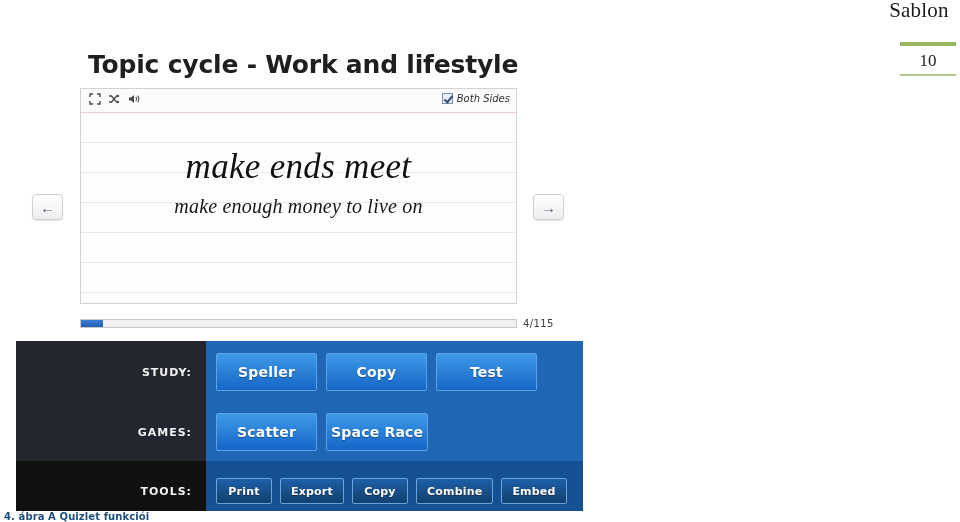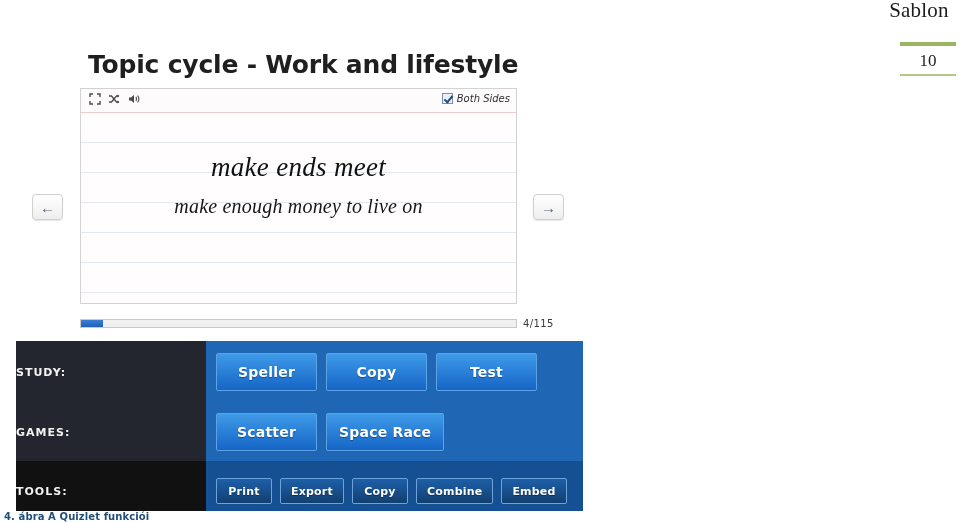--- a/index.html
+++ b/index.html
@@ -152,21 +152,21 @@
 
   .card-text {
     position: absolute;
     left: 0;
     right: 0;
     top: 60px;
     text-align: center;
   }
   .term {
     font-family: "Liberation Serif", serif;
-    font-size: 27px;
+    font-size: 35px;
     color: #111111;
     line-height: 36px;
     letter-spacing: 0.3px;
   }
   .definition {
     font-family: "Liberation Serif", serif;
     font-size: 20px;
     color: #161616;
     line-height: 26px;
     margin-top: 8px;
@@ -244,21 +244,21 @@
     align-items: center;
     height: 60px;
   }
   .panel-row.row-study  { height: 62px; background: #23262e; }
   .panel-row.row-games  { height: 58px; background: #23262e; }
   .panel-row.row-tools  { height: 60px; background: #111111; }
 
   .row-label {
     width: 190px;
     flex: 0 0 190px;
-    text-align: left;
+    text-align: right;
     padding-right: 14px;
     box-sizing: border-box;
     color: #f2f2f2;
     font-family: "DejaVu Sans", sans-serif;
     font-size: 11px;
     font-weight: bold;
     letter-spacing: 1px;
   }
   .row-buttons {
     flex: 1 1 auto;
@@ -269,21 +269,21 @@
     padding-left: 10px;
     box-sizing: border-box;
   }
   .row-study .row-buttons,
   .row-games .row-buttons { background: #1f66b4; }
   .row-tools .row-buttons { background: #155192; }
 
   .btn-big {
     height: 38px;
     min-width: 101px;
-    padding: 0 12px;
+    padding: 0 4px;
     border: 1px solid #5ca2e6;
     border-radius: 2px;
     background: linear-gradient(#3f9ae8, #1565c6);
     color: #ffffff;
     font-family: "DejaVu Sans", sans-serif;
     font-size: 14px;
     font-weight: bold;
     display: flex;
     align-items: center;
     justify-content: center;

